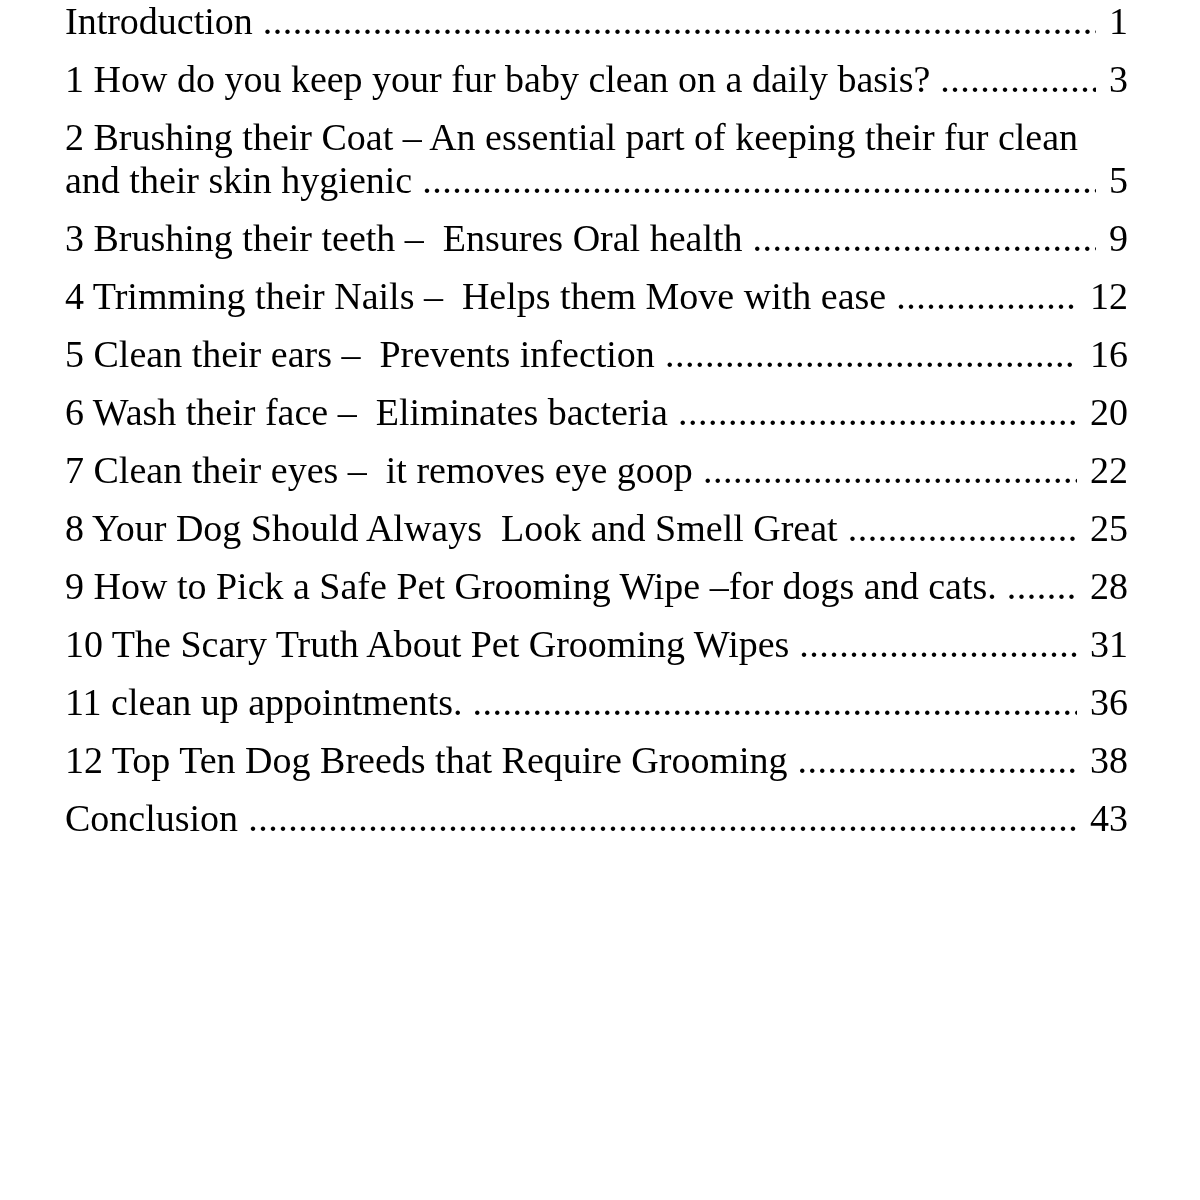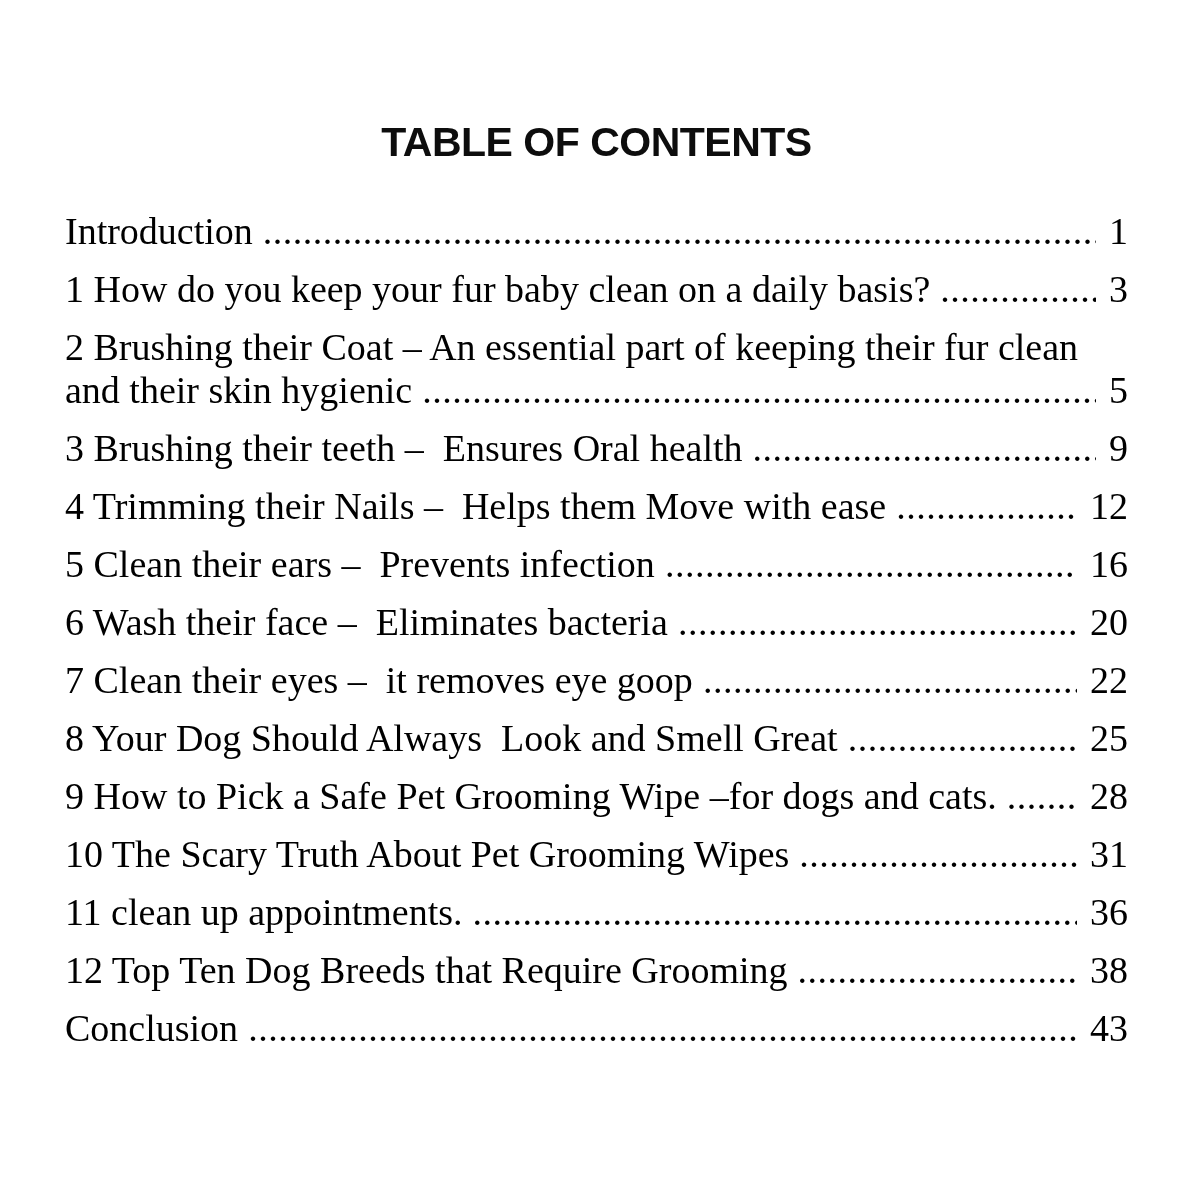--- a/index.html
+++ b/index.html
@@ -52,21 +52,20 @@
     line-height: 43px;
     background: #ffffff;
     padding-left: 13px;
     z-index: 1;
   }
 </style>
 </head>
 <body>
 
 <div class="doc-page">
-  <h1 class="toc-title">TABLE OF CONTENTS</h1>
   <div class="toc-list" id="toc-list">
   <div class="toc-entry" style="height: 43px;"><span class="entry-text">Introduction</span><span class="leader-dots">&nbsp;.​.​.​.​.​.​.​.​.​.​.​.​.​.​.​.​.​.​.​.​.​.​.​.​.​.​.​.​.​.​.​.​.​.​.​.​.​.​.​.​.​.​.​.​.​.​.​.​.​.​.​.​.​.​.​.​.​.​.​.​.​.​.​.​.​.​.​.​.​.​.​.​.​.​.​.​.​.​.​.​.​.​.​.​.​.​.​.​.​.​.​.​.​.​.​.​.​.​.​.​.​.​.​.​.​.​.​.​.​.​.​.​.​.​.​.​.​.​.​.​.​.​.​.​.​.​.​.​.​.​.​.​.​.​.​.​.​.​.​.​.​.​.​.​.​.​.​.​.​.​.​.​.​.​.​.​.​.​.​.​.​.​.​.​.​.​.​.​.​.​.​.​.​.​.​.​.​.​.​.​.​.​.​.​.​.​.​.​.​.​.​.​.​.​.​.​.​.​.​.​.​.​.​.​.​.​.​.​.​.​.​.​.​.​.​.​.​.​.​.​</span><span class="entry-page">1</span></div>
 
   <div class="toc-entry" style="height: 43px;"><span class="entry-text">1 How do you keep your fur baby clean on a daily basis?</span><span class="leader-dots">&nbsp;.​.​.​.​.​.​.​.​.​.​.​.​.​.​.​.​.​.​.​.​.​.​.​.​.​.​.​.​.​.​.​.​.​.​.​.​.​.​.​.​.​.​.​.​.​.​.​.​.​.​.​.​.​.​.​.​.​.​.​.​.​.​.​.​.​.​.​.​.​.​.​.​.​.​.​.​.​.​.​.​.​.​.​.​.​.​.​.​.​.​.​.​.​.​.​.​.​.​.​.​.​.​.​.​.​.​.​.​.​.​.​.​.​.​.​.​.​.​.​.​.​.​.​.​.​.​.​.​.​.​.​.​.​.​.​.​.​.​.​.​.​.​.​.​.​.​.​.​.​.​.​.​.​.​.​.​.​.​.​.​.​.​.​.​.​.​.​.​.​.​.​.​.​.​.​.​.​.​.​.​.​.​.​.​.​.​.​.​.​.​.​.​.​.​.​.​.​.​.​.​.​.​.​.​.​.​.​.​.​.​.​.​.​.​.​.​.​.​.​.​</span><span class="entry-page">3</span></div>
 
   <div class="toc-entry" style="height: 86px;"><span class="entry-text">2 Brushing their Coat – An essential part of keeping their fur clean and their skin hygienic</span><span class="leader-dots">&nbsp;.​.​.​.​.​.​.​.​.​.​.​.​.​.​.​.​.​.​.​.​.​.​.​.​.​.​.​.​.​.​.​.​.​.​.​.​.​.​.​.​.​.​.​.​.​.​.​.​.​.​.​.​.​.​.​.​.​.​.​.​.​.​.​.​.​.​.​.​.​.​.​.​.​.​.​.​.​.​.​.​.​.​.​.​.​.​.​.​.​.​.​.​.​.​.​.​.​.​.​.​.​.​.​.​.​.​.​.​.​.​.​.​.​.​.​.​.​.​.​.​.​.​.​.​.​.​.​.​.​.​.​.​.​.​.​.​.​.​.​.​.​.​.​.​.​.​.​.​.​.​.​.​.​.​.​.​.​.​.​.​.​.​.​.​.​.​.​.​.​.​.​.​.​.​.​.​.​.​.​.​.​.​.​.​.​.​.​.​.​.​.​.​.​.​.​.​.​.​.​.​.​.​.​.​.​.​.​.​.​.​.​.​.​.​.​.​.​.​.​.​</span><span class="entry-page">5</span></div>
 
   <div class="toc-entry" style="height: 43px;"><span class="entry-text">3 Brushing their teeth –  Ensures Oral health</span><span class="leader-dots">&nbsp;.​.​.​.​.​.​.​.​.​.​.​.​.​.​.​.​.​.​.​.​.​.​.​.​.​.​.​.​.​.​.​.​.​.​.​.​.​.​.​.​.​.​.​.​.​.​.​.​.​.​.​.​.​.​.​.​.​.​.​.​.​.​.​.​.​.​.​.​.​.​.​.​.​.​.​.​.​.​.​.​.​.​.​.​.​.​.​.​.​.​.​.​.​.​.​.​.​.​.​.​.​.​.​.​.​.​.​.​.​.​.​.​.​.​.​.​.​.​.​.​.​.​.​.​.​.​.​.​.​.​.​.​.​.​.​.​.​.​.​.​.​.​.​.​.​.​.​.​.​.​.​.​.​.​.​.​.​.​.​.​.​.​.​.​.​.​.​.​.​.​.​.​.​.​.​.​.​.​.​.​.​.​.​.​.​.​.​.​.​.​.​.​.​.​.​.​.​.​.​.​.​.​.​.​.​.​.​.​.​.​.​.​.​.​.​.​.​.​.​.​</span><span class="entry-page">9</span></div>
 
   <div class="toc-entry" style="height: 43px;"><span class="entry-text">4 Trimming their Nails –  Helps them Move with ease</span><span class="leader-dots">&nbsp;.​.​.​.​.​.​.​.​.​.​.​.​.​.​.​.​.​.​.​.​.​.​.​.​.​.​.​.​.​.​.​.​.​.​.​.​.​.​.​.​.​.​.​.​.​.​.​.​.​.​.​.​.​.​.​.​.​.​.​.​.​.​.​.​.​.​.​.​.​.​.​.​.​.​.​.​.​.​.​.​.​.​.​.​.​.​.​.​.​.​.​.​.​.​.​.​.​.​.​.​.​.​.​.​.​.​.​.​.​.​.​.​.​.​.​.​.​.​.​.​.​.​.​.​.​.​.​.​.​.​.​.​.​.​.​.​.​.​.​.​.​.​.​.​.​.​.​.​.​.​.​.​.​.​.​.​.​.​.​.​.​.​.​.​.​.​.​.​.​.​.​.​.​.​.​.​.​.​.​.​.​.​.​.​.​.​.​.​.​.​.​.​.​.​.​.​.​.​.​.​.​.​.​.​.​.​.​.​.​.​.​.​.​.​.​.​.​.​.​.​</span><span class="entry-page">12</span></div>

